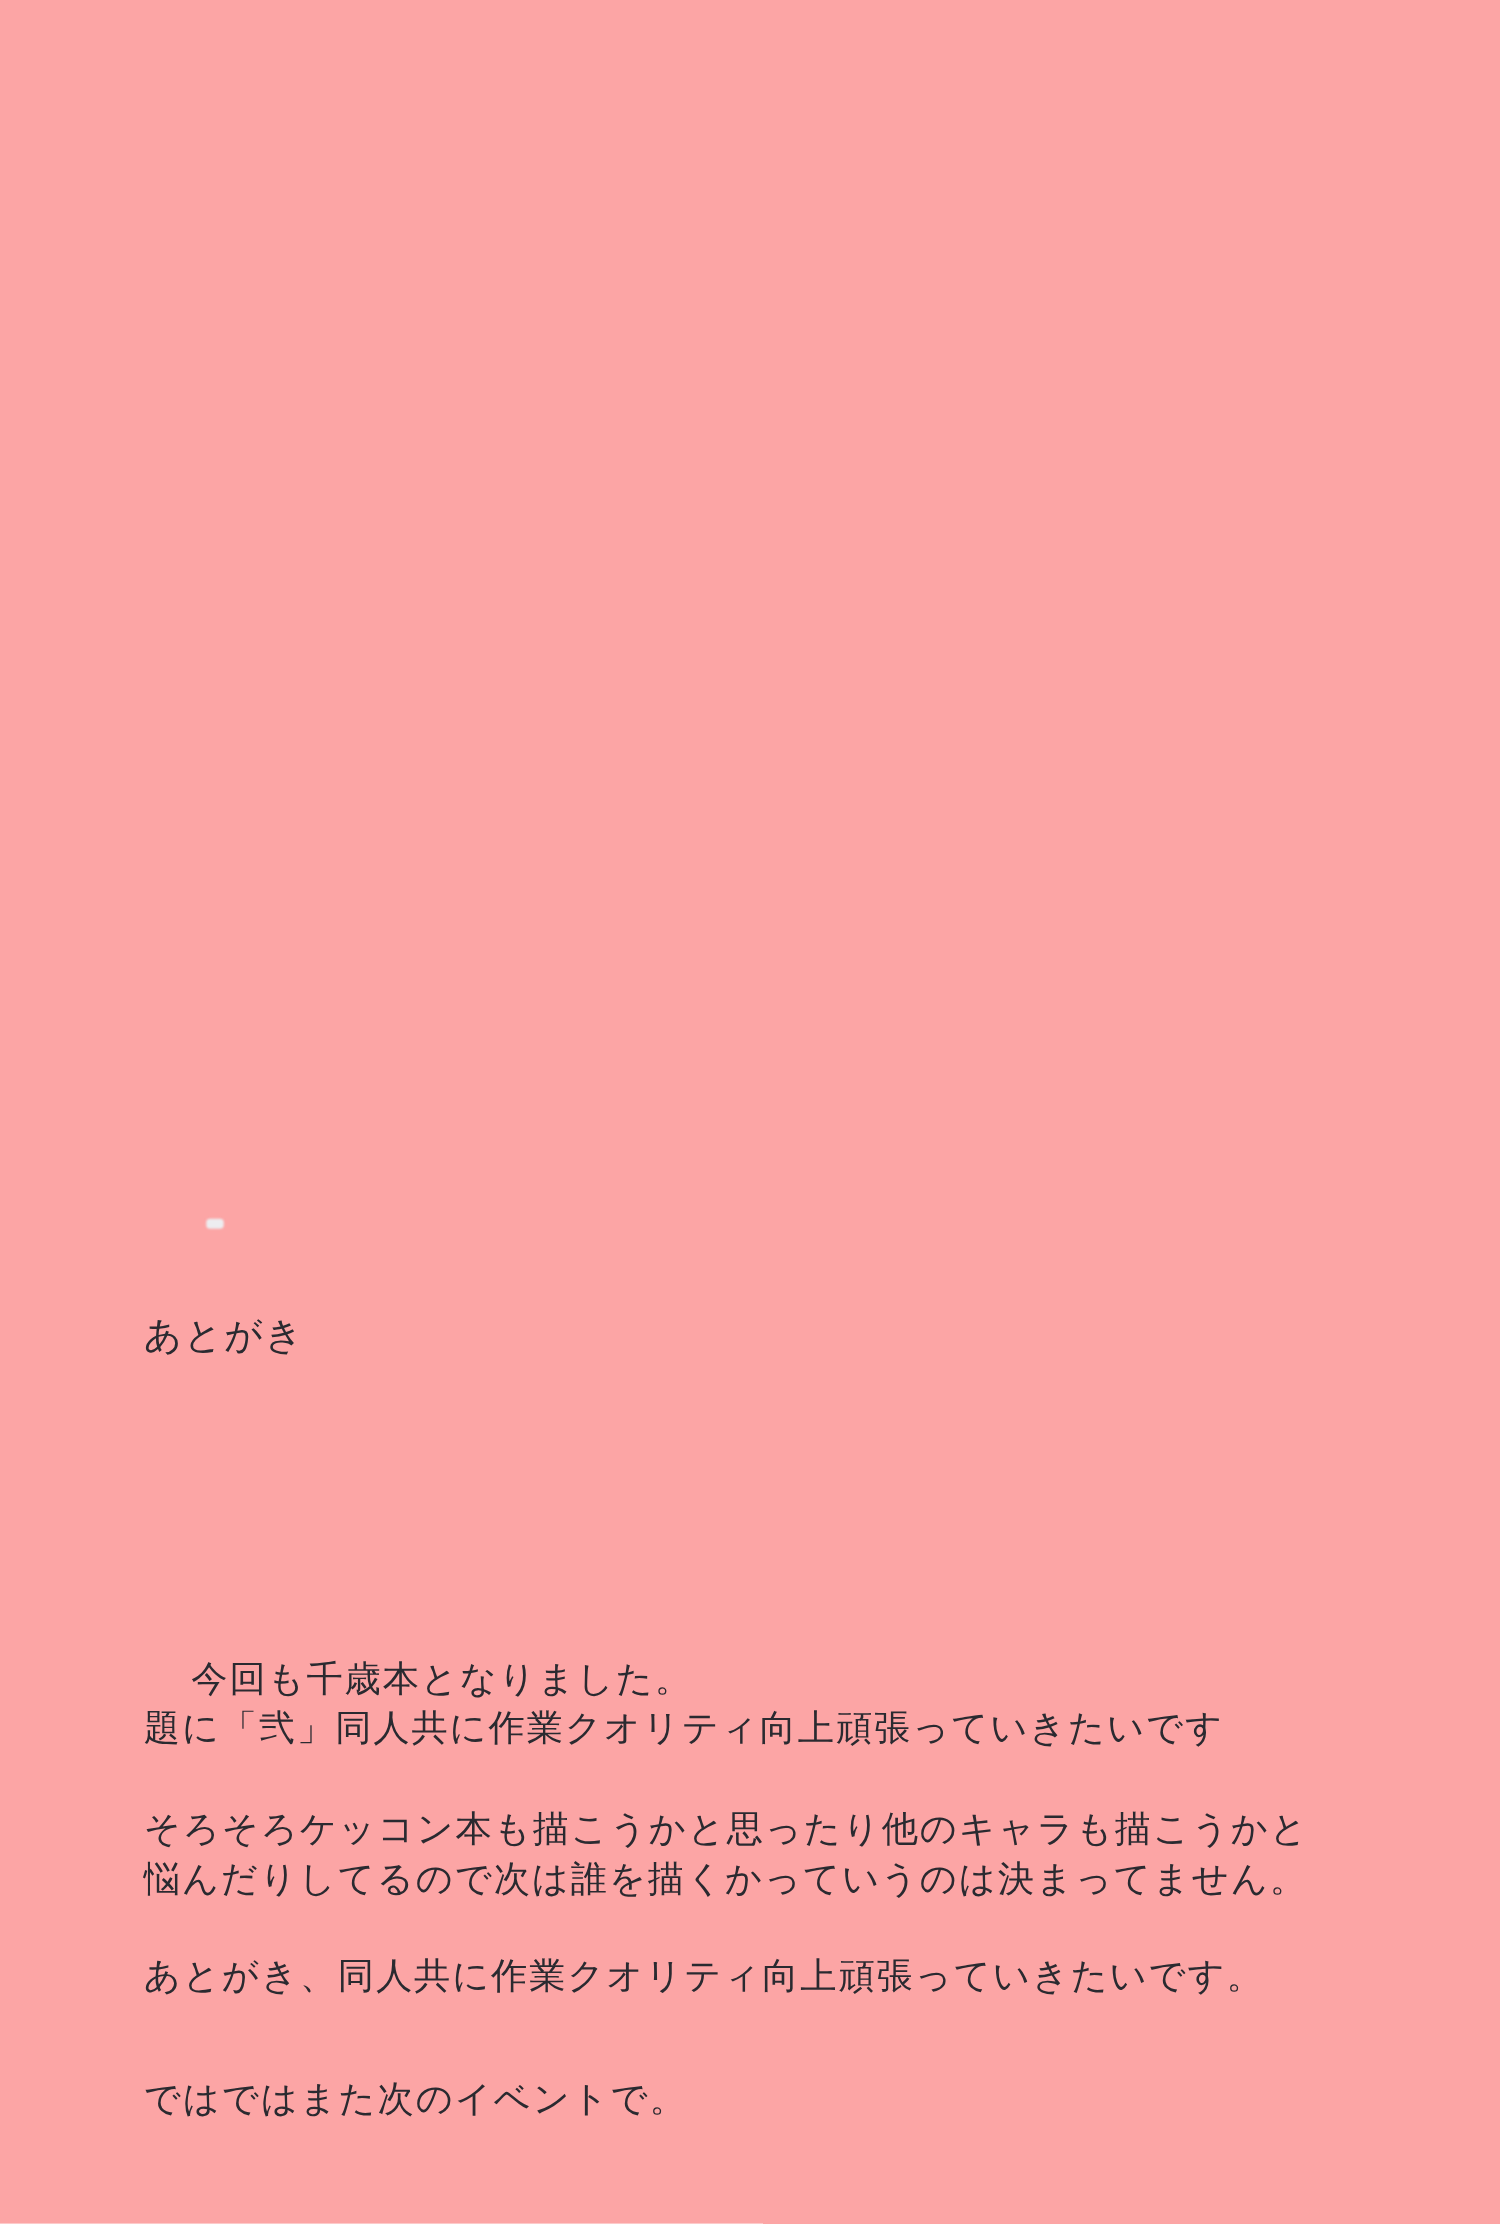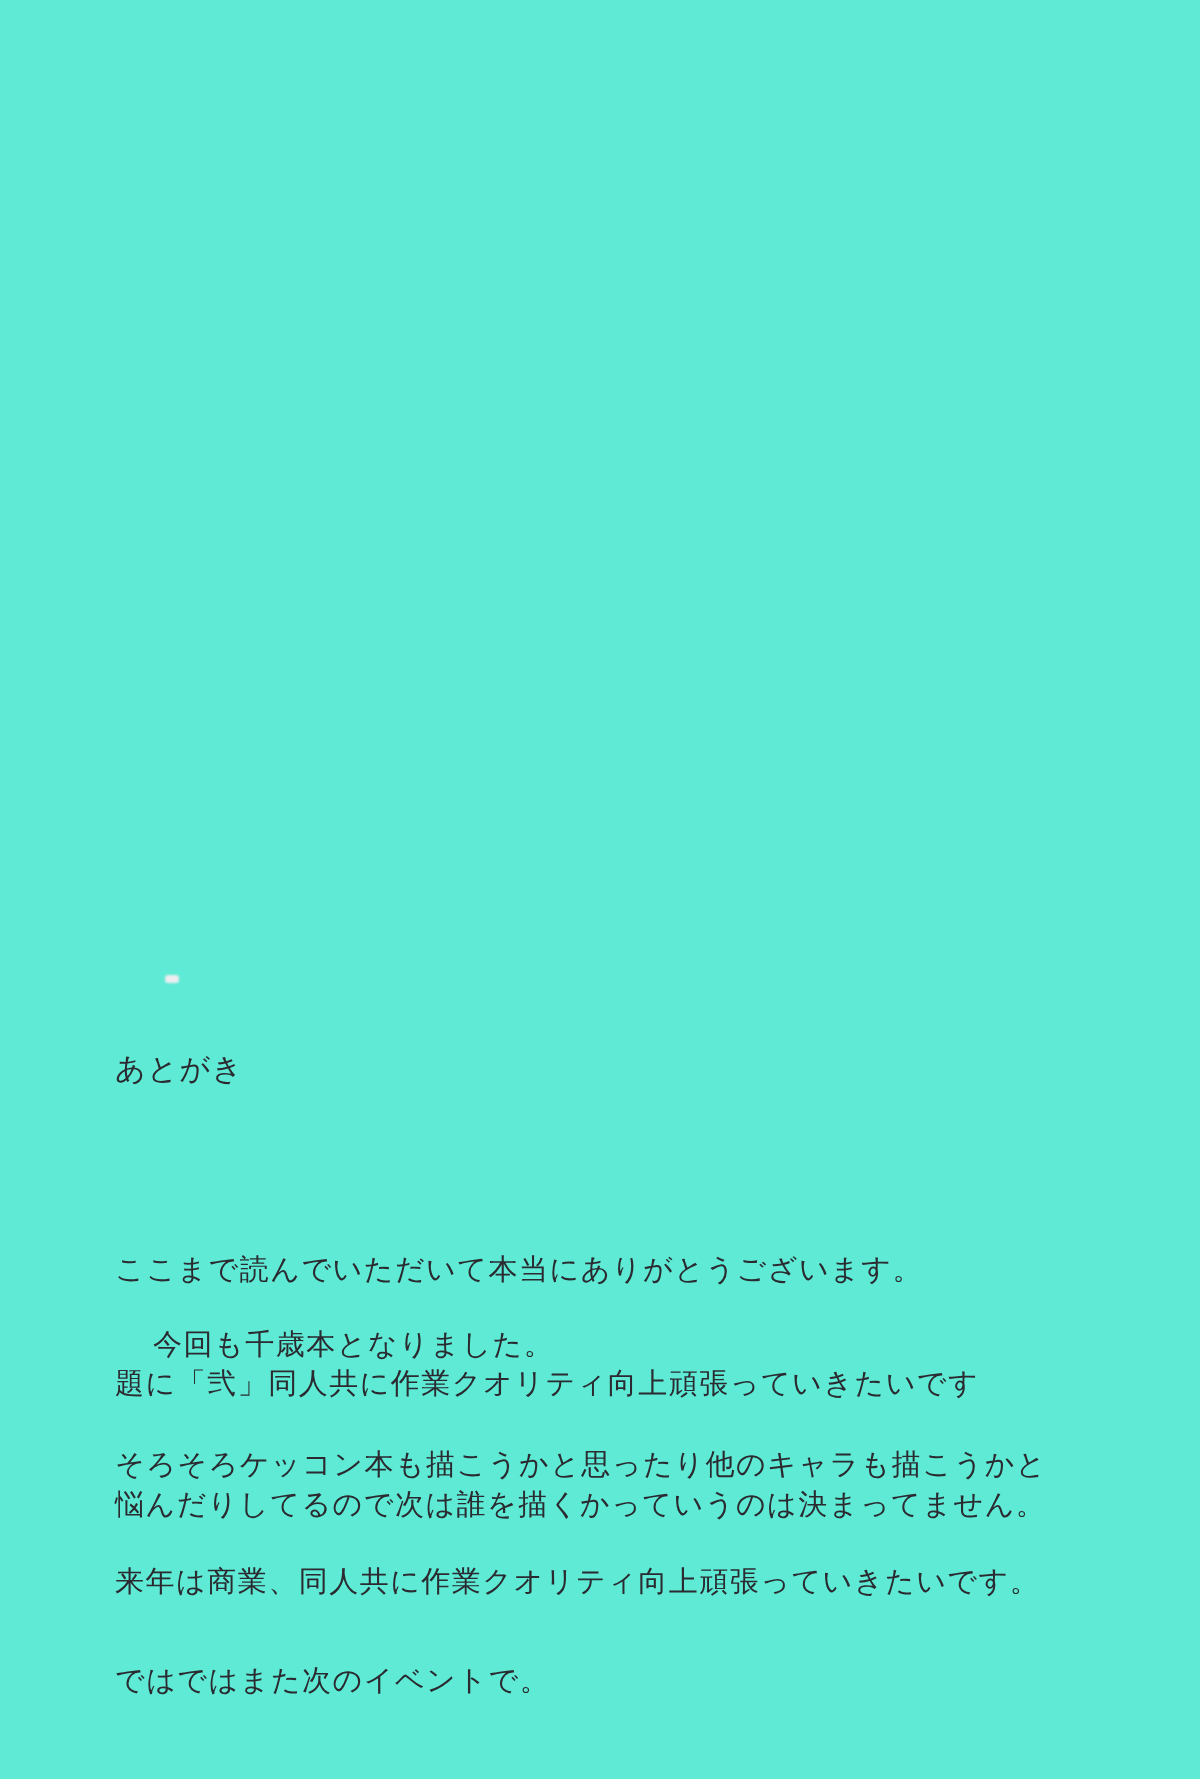--- a/index.html
+++ b/index.html
@@ -4,21 +4,21 @@
 <style>
   html, body {
     margin: 0;
     padding: 0;
     background: #ffffff;
   }
   .page {
     position: relative;
     width: 1200px;
     height: 1779px;
-    background: #5eead4;
+    background: #fca5a5;
     overflow: hidden;
     font-family: "Liberation Sans", "DejaVu Sans", sans-serif;
     color: #2a2a30;
   }
   .heading {
     position: absolute;
     left: 115px;
     top: 1052px;
     margin: 0;
     font-size: 30px;
@@ -59,24 +59,23 @@
 </style>
 </head>
 <body>
 
 <div class="page">
 
   <div class="smudge"></div>
 
   <h1 class="heading">あとがき</h1>
 
-  <p class="line l1">ここまで読んでいただいて本当にありがとうございます。</p>
 
   <p class="line l2">今回も千歳本となりました。</p>
   <p class="line l3">題に「弐」同人共に作業クオリティ向上頑張っていきたいです</p>
   <p class="line l6">悩んだりしてるので次は誰を描くかっていうのは決まってません。</p>
   <p class="line l5">そろそろケッコン本も描こうかと思ったり他のキャラも描こうかと</p>
 
-  <p class="line l7">来年は商業、同人共に作業クオリティ向上頑張っていきたいです。</p>
+  <p class="line l7">あとがき、同人共に作業クオリティ向上頑張っていきたいです。</p>
 
   <p class="line l8">ではではまた次のイベントで。</p>
 
 </div>
 
 </body></html>

